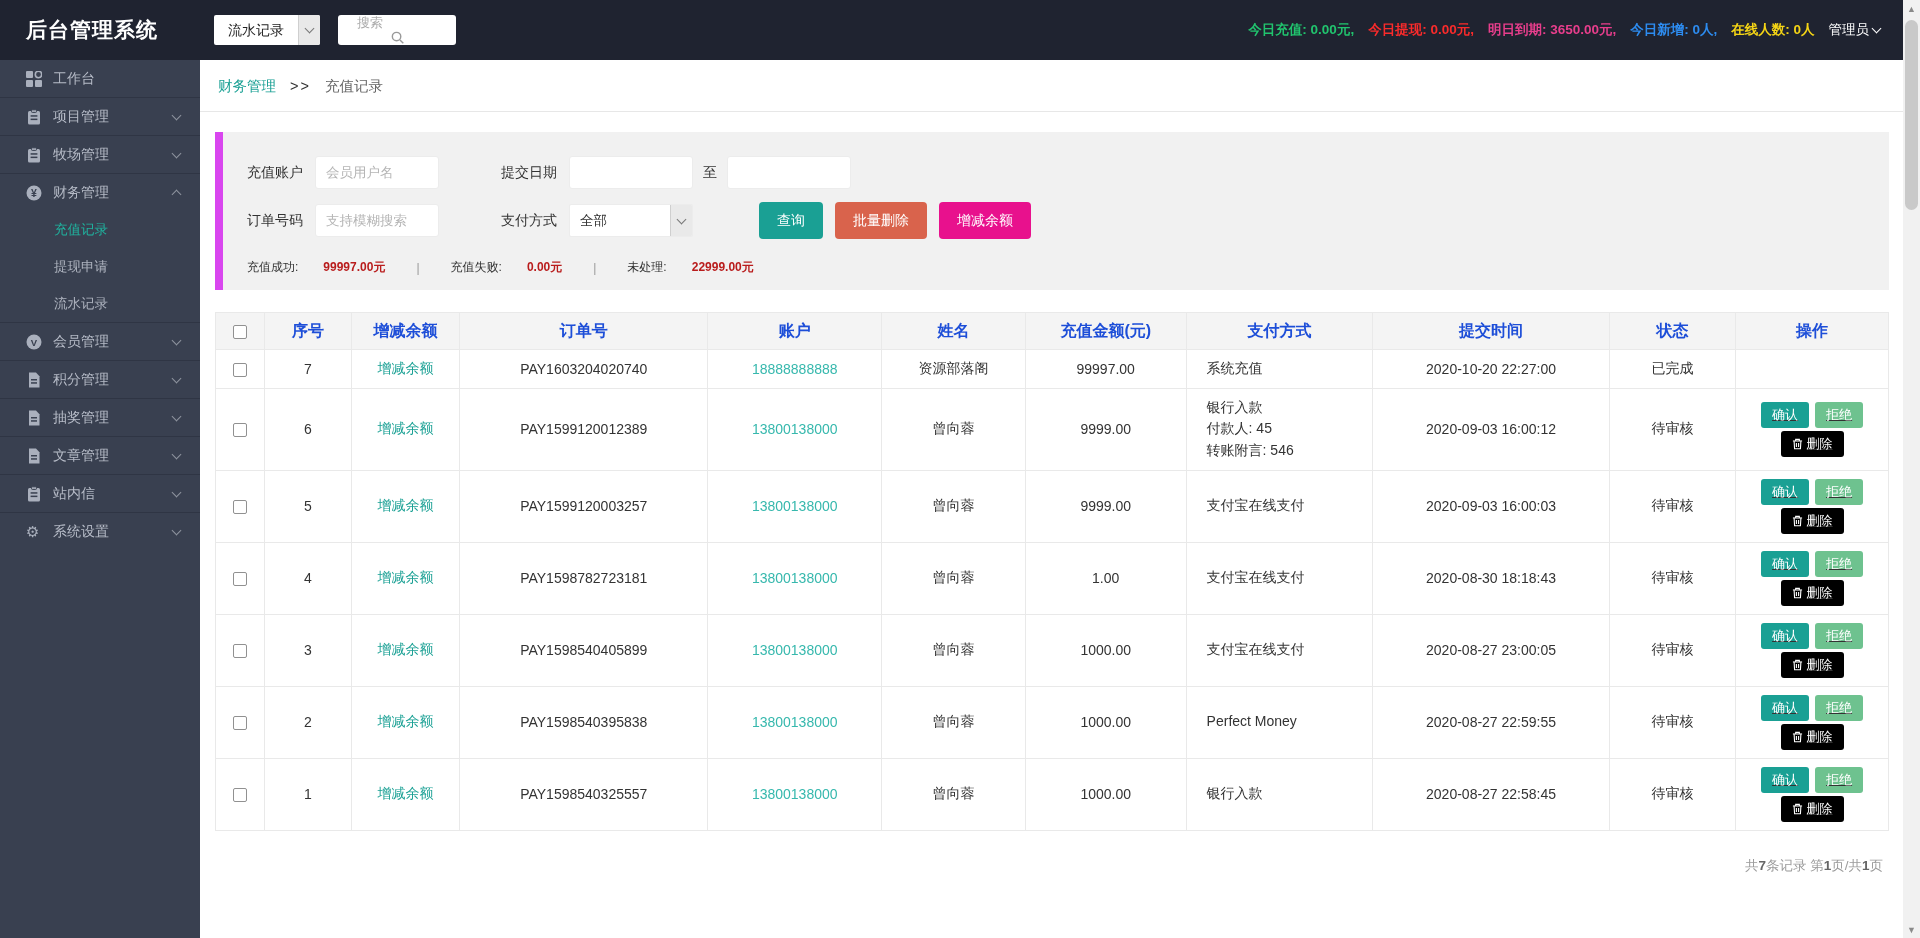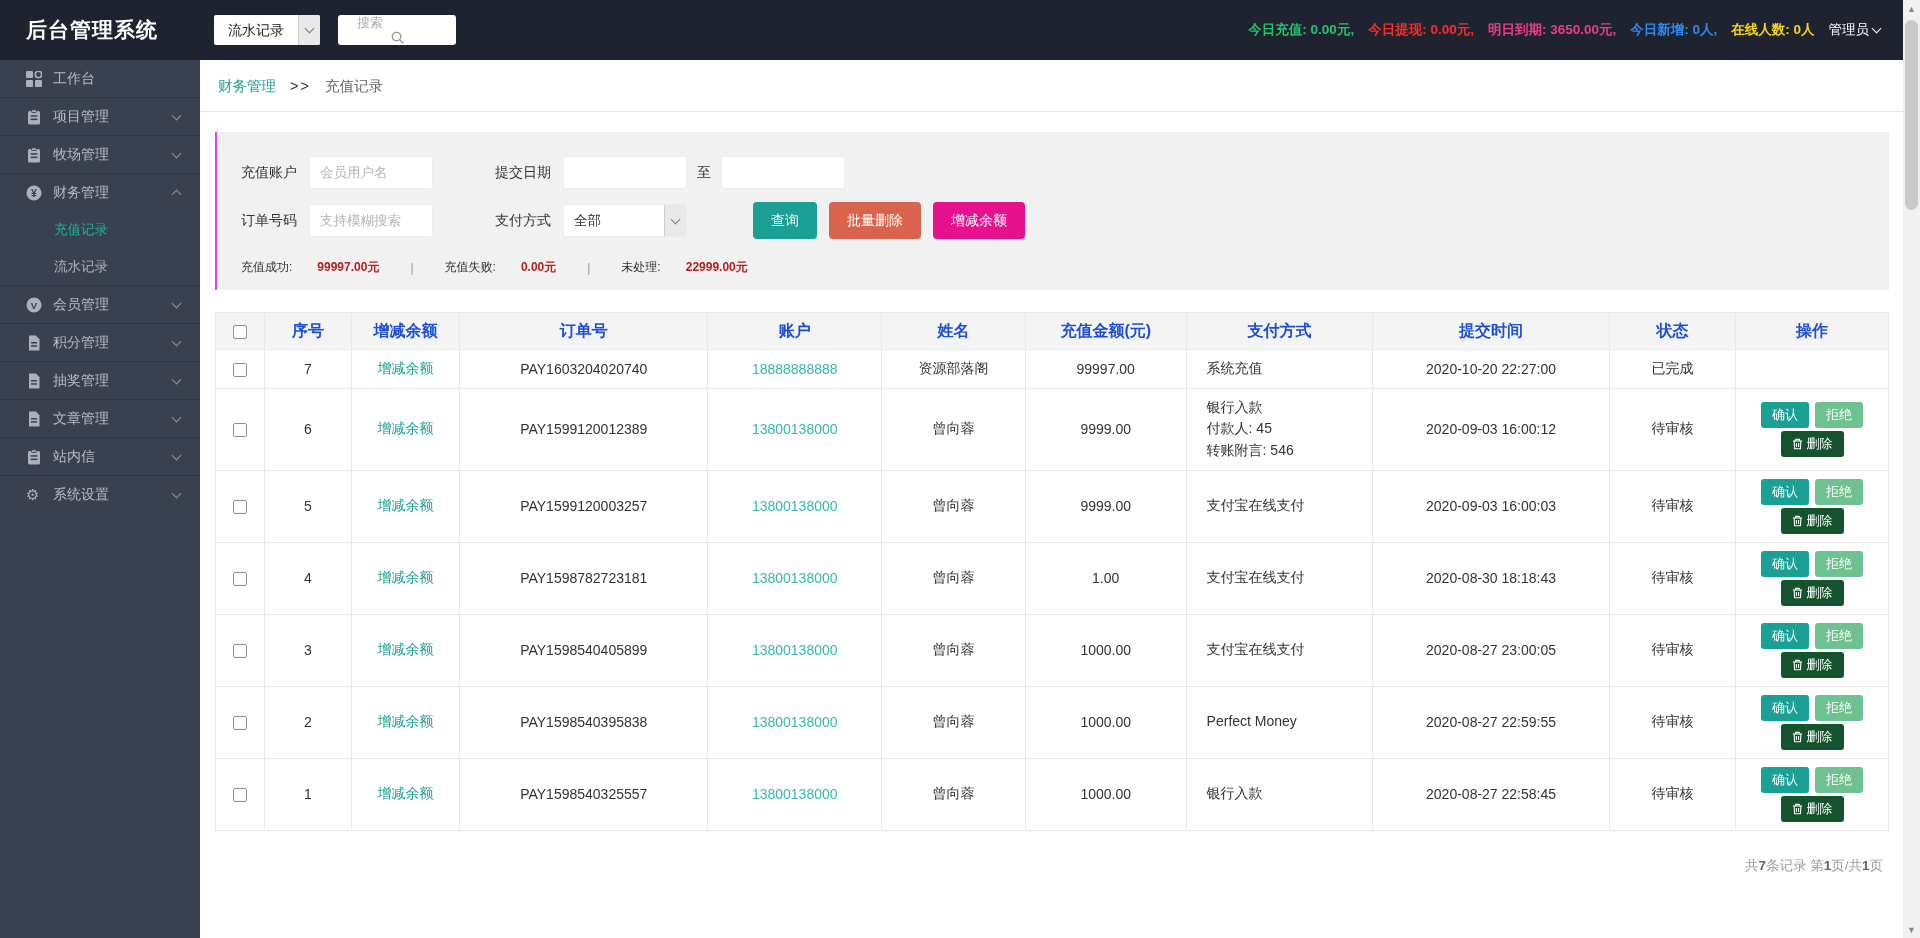--- a/index.html
+++ b/index.html
@@ -44,21 +44,21 @@
 
   
   .main { flex:1; background:#fff; overflow:hidden; display:flex; flex-direction:column; }
   .breadcrumb-bar { height:52px; line-height:52px; border-bottom:1px solid #e7e7e7; padding-left:18px; font-size:14.5px; flex:0 0 52px; }
   .crumb-parent { color:#1aa094; cursor:pointer; }
   .crumb-sep { color:#333; margin:0 10px; letter-spacing:2px; }
   .crumb-current { color:#666; }
   .content { padding:0 31px 0 15px; }
 
   
-  .filter-panel { margin-top:20px; background:#f1f1f1; border-left:2px solid #d946ef; padding:24px 0 14px 0; }
+  .filter-panel { margin-top:20px; background:#f1f1f1; border-left:8px solid #d946ef; padding:24px 0 14px 0; }
   .filter-row { display:flex; align-items:center; padding-left:24px; margin-bottom:13px; font-size:14px; color:#333; }
   .f-label { margin-right:12px; }
   .f-input { width:124px; height:33px; background:#fff; border:1px solid #ececec; border-radius:3px; padding:0 10px; font-size:13.5px; color:#333; outline:none; font-family:inherit; }
   .f-input::placeholder { color:#b5b5b5; }
   .gap-lg { margin-left:62px; }
   .to-label { margin:0 10px; }
   .f-select { display:flex; width:124px; height:33px; background:#fff; border:1px solid #ececec; border-radius:2px; overflow:hidden; cursor:pointer; }
   .f-select .sel-text { flex:1; line-height:31px; padding-left:10px; font-size:13.5px; }
   .btn { border:none; color:#fff; font-size:14px; padding:0 18px; height:37px; border-radius:4px; cursor:pointer; font-family:inherit; }
   .btn-query { background:#1aa094; margin-left:66px; }
@@ -71,26 +71,26 @@
   
   .table-wrap { margin-top:22px; }
   table { width:100%; border-collapse:collapse; table-layout:fixed; }
   th, td { border:1px solid #e9e9e9; }
   th { background:#f4f4f4; height:37px; font-size:16px; font-weight:bold; color:#1d4ed8; }
   td { text-align:center; font-size:14px; color:#333; padding:8px 6px; }
   .checkbox { width:14px; height:14px; border:1px solid #919191; border-radius:2px; background:#fff; display:inline-block; vertical-align:middle; cursor:pointer; }
   .adjust-link { color:#1aa094; cursor:pointer; }
   .account-link { color:#36b8ad; cursor:pointer; }
   .pay-cell { text-align:left; padding-left:20px; line-height:1.55; }
-  .act-line { display:flex; justify-content:center; gap:6px; }
+  .act-line { display:flex; justify-content:center; gap:6px;text-decoration:underline; }
   .act-line + .act-line { margin-top:3px; }
   .abtn { border:none; color:#fff; font-size:13px; height:26px; padding:0 11px; border-radius:3px; cursor:pointer; display:inline-flex; align-items:center; gap:4px; font-family:inherit; }
   .abtn-confirm { background:#1aa094; }
   .abtn-reject { background:#6ec28f; }
-  .abtn-delete { background:#14532d; }
+  .abtn-delete { background:#000000; }
   .abtn svg { width:11px; height:12px; display:block; }
 
   .footer-bar { text-align:right; padding:26px 6px 0 0; font-size:13.5px; color:#9b9b9b; }
   .footer-bar b { color:#666; }
 
   
   .vscrollbar { position:absolute; top:0; right:0; width:17px; height:938px; background:#f1f1f1; z-index:60; }
   .vscrollbar .arrow { height:17px; display:flex; align-items:center; justify-content:center; color:#8a8a8a; font-size:9px; cursor:pointer; }
   .vscrollbar .arrow.bottom { position:absolute; bottom:0; left:0; right:0; }
   .vscrollbar .thumb { position:absolute; top:20px; left:2px; width:13px; height:190px; background:#c9c9c9; border-radius:7px; cursor:grab; }
@@ -185,20 +185,21 @@
                 <svg viewBox="0 0 16 16">
                   <circle cx="8" cy="8" r="7.5" fill="currentColor"></circle>
                   <text x="8" y="11.8" font-size="10.5" font-weight="bold" text-anchor="middle" fill="#394050">¥</text>
                 </svg>
               </span>
               <span class="nav-label">财务管理</span>
               <span class="chev-up"></span>
             </div>
             <ul class="submenu">
               <li class="submenu-row active">充值记录</li>
+              <li class="submenu-row">提现申请</li>
               <li class="submenu-row">流水记录</li>
             </ul>
           </li>
           <li class="nav-item">
             <div class="nav-row">
               <span class="icon">
                 <svg viewBox="0 0 16 16">
                   <circle cx="8" cy="8" r="7.5" fill="currentColor"></circle>
                   <text x="8" y="11.6" font-size="9.5" font-weight="bold" text-anchor="middle" fill="#394050">V</text>
                 </svg>

